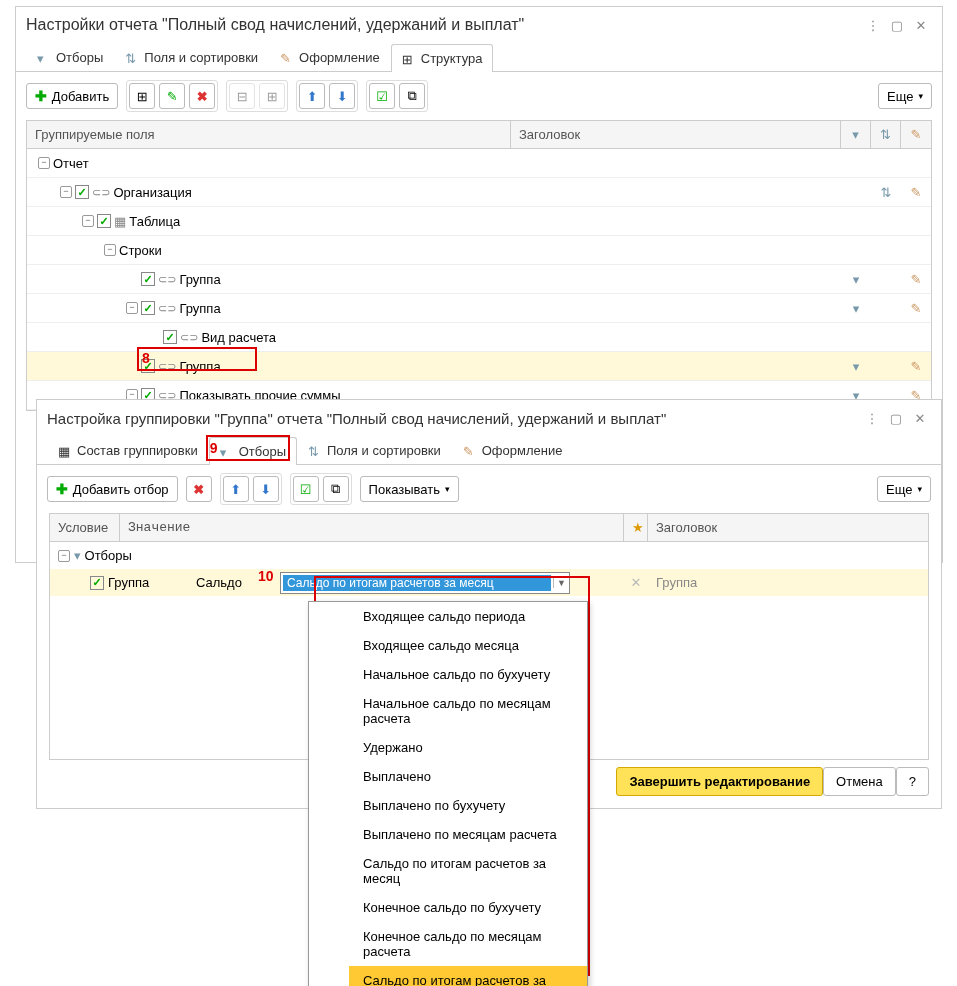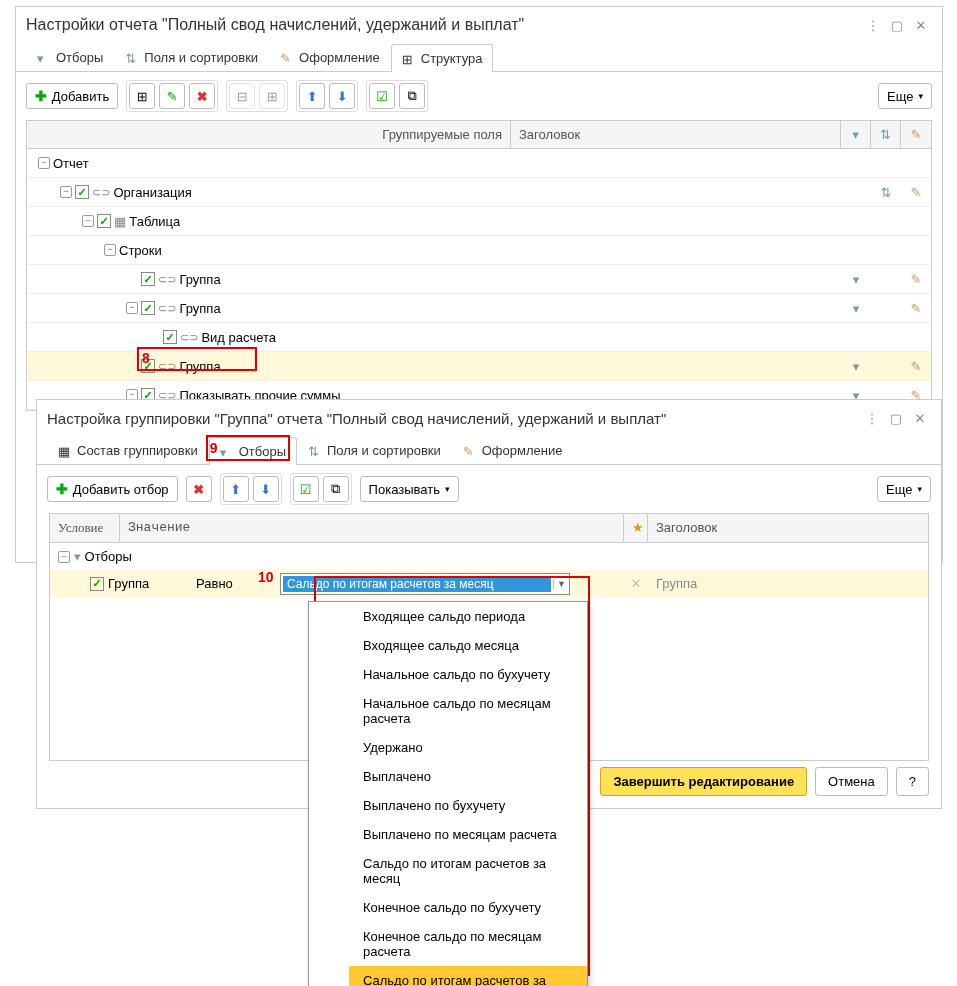--- a/index.html
+++ b/index.html
@@ -19,57 +19,57 @@
 .tab-icon { display: inline-block; width: 14px; height: 14px; }
 
 .toolbar { display: flex; padding: 8px 10px; gap: 8px; align-items: center; }
 .btn, .btn-sm { border: 1px solid #bbb; border-radius: 3px; background: #fff; padding: 4px 8px; display: flex; align-items: center; gap: 5px; cursor: pointer; height: 26px; }
 .btn-sm { padding: 3px 5px; min-width: 26px; justify-content: center; }
 .btn-group { display: flex; gap: 4px; border: 1px solid #ddd; border-radius: 3px; padding: 2px; }
 .spacer { flex: 1; }
 
 .gridhead { display: flex; border: 1px solid #ccc; background: #f5f5f5; margin: 0 10px; }
 .gh-col { padding: 6px 8px; border-right: 1px solid #ccc; color: #555; }
-.gh1 { flex: 1; text-align: right; }
+.gh1 { flex: 1; }
 .gh2 { width: 330px; }
 .gh3 { width: 30px; text-align: center; }
 .gridbody { border: 1px solid #ccc; border-top: none; margin: 0 10px; overflow: hidden; }
 .row { display: flex; align-items: center; height: 29px; border-bottom: 1px solid #eee; }
 .cell1 { flex: 1; display: flex; align-items: center; gap: 3px; padding-left: 8px; }
 .cell2 { width: 330px; padding: 0 8px; }
 .cell3 { width: 30px; text-align: center; }
 .indent { display: inline-block; }
 .expcol { width: 12px; height: 12px; border: 1px solid #999; border-radius: 2px; font-size: 9px; line-height: 9px; text-align: center; color: #666;}
 .chk { width: 14px; height: 14px; border: 1px solid #888; display: inline-flex; align-items: center; justify-content: center; color: #0a0; font-size: 11px; font-weight: bold; }
 .row.selected { background: #fff8d9; }
 
 .annot { position: absolute; border: 2px solid #d00; pointer-events: none; z-index: 50; }
 .annot-label { position: absolute; color: #d00; font-weight: bold; font-size: 14px; z-index: 51; }
 
 .subhead { display: flex; border: 1px solid #ccc; background: #f5f5f5; margin: 0 12px; }
 .sh-col { padding: 6px 8px; border-right: 1px solid #ccc; color: #555; }
-.sh1 { width: 140px; } .sh2 { width: 70px; font-family: Liberation Serif, serif; } .sh3 { flex: 1; font-family: Liberation Mono, monospace; } .sh4 { width: 24px; text-align: center; color: #d90;} .sh5 { width: 280px; }
+.sh1 { width: 140px; } .sh2 { width: 70px; } .sh3 { flex: 1; font-family: Liberation Mono, monospace; } .sh4 { width: 24px; text-align: center; color: #d90;} .sh5 { width: 280px; }
 .subbody { border: 1px solid #ccc; border-top: none; margin: 0 12px; height: 218px; }
 .srow { display: flex; align-items: center; height: 27px; }
 .srow.sel { background: #fff8d9; }
 .sc1 { width: 140px; display: flex; align-items: center; gap: 4px; padding-left: 8px;}
 .sc2 { width: 70px; padding: 0 6px; }
 .sc3 { flex: 1; padding: 8px 4px; position: relative;}
 .sc4 { width: 24px; text-align: center; color: #bbb; }
 .sc5 { width: 280px; padding: 0 8px; color: #888;}
 
 .valuefield { border: 1px solid #888; height: 22px; display: flex; align-items: center; width: 290px; background: #fff; }
 .valuefield .seltext { flex: 1; background: #3296db; color: #fff; padding: 1px 4px; margin: 1px 2px; font-size: 12px;}
 .valuefield .ddbtn { width: 16px; border-left: 1px solid #bbb; text-align: center; font-size: 9px; color: #666; }
 
 .dropdown { position: absolute; border: 1px solid #999; background: #fff; box-shadow: 2px 2px 6px rgba(0,0,0,.2); z-index: 200; width: 280px; padding-left: 40px; }
 .dd-item { padding: 7px 14px; cursor: pointer; }
 .dd-item.hl { background: #ffc933; }
 
-.footer { position: absolute; right: 12px; bottom: 12px; display: flex; gap: 8px; }
+.footer { position: absolute; right: 12px; bottom: 12px; display: flex; gap: 0; }
 .btn-primary { background: #ffe257; border: 1px solid #d4a800; font-weight: bold; padding: 6px 12px; border-radius: 3px; cursor: pointer; }
 .btn-def { background: #fff; border: 1px solid #bbb; padding: 6px 12px; border-radius: 3px; cursor: pointer; }
 .green-plus { color: #0a0; font-weight: bold; font-size: 14px;}
 .red-x { color: #d33; font-weight: bold;}
 .blue-up { color: #37c; }
 .brush { color: #c96; }
 .funnel { color: #79a; }
 .sort { color: #79a; }
 </style>
 </head>
@@ -334,21 +334,21 @@
           <span class="funnel">▾</span> 
           <span>Отборы</span>
         </div>
     </div>
     <div class="srow sel">
       <div class="sc1">
           <span class="indent" style="width:28px"></span>
           <span class="chk">✓</span> 
           <span>Группа</span>
         </div>
-      <div class="sc2">Равно</div>
+      <div class="sc2">Сальдо</div>
       <div class="sc3">
         <span class="annot-label" style="left:-2px;top:4px">10</span>
         <div class="valuefield" style="margin-left:16px">
           <span class="seltext">Сальдо по итогам расчетов за месяц</span>
           <span class="ddbtn">▼</span>
         </div>
       </div>
       <div class="sc4">✕</div>
       <div class="sc5">Группа</div>
     </div>

